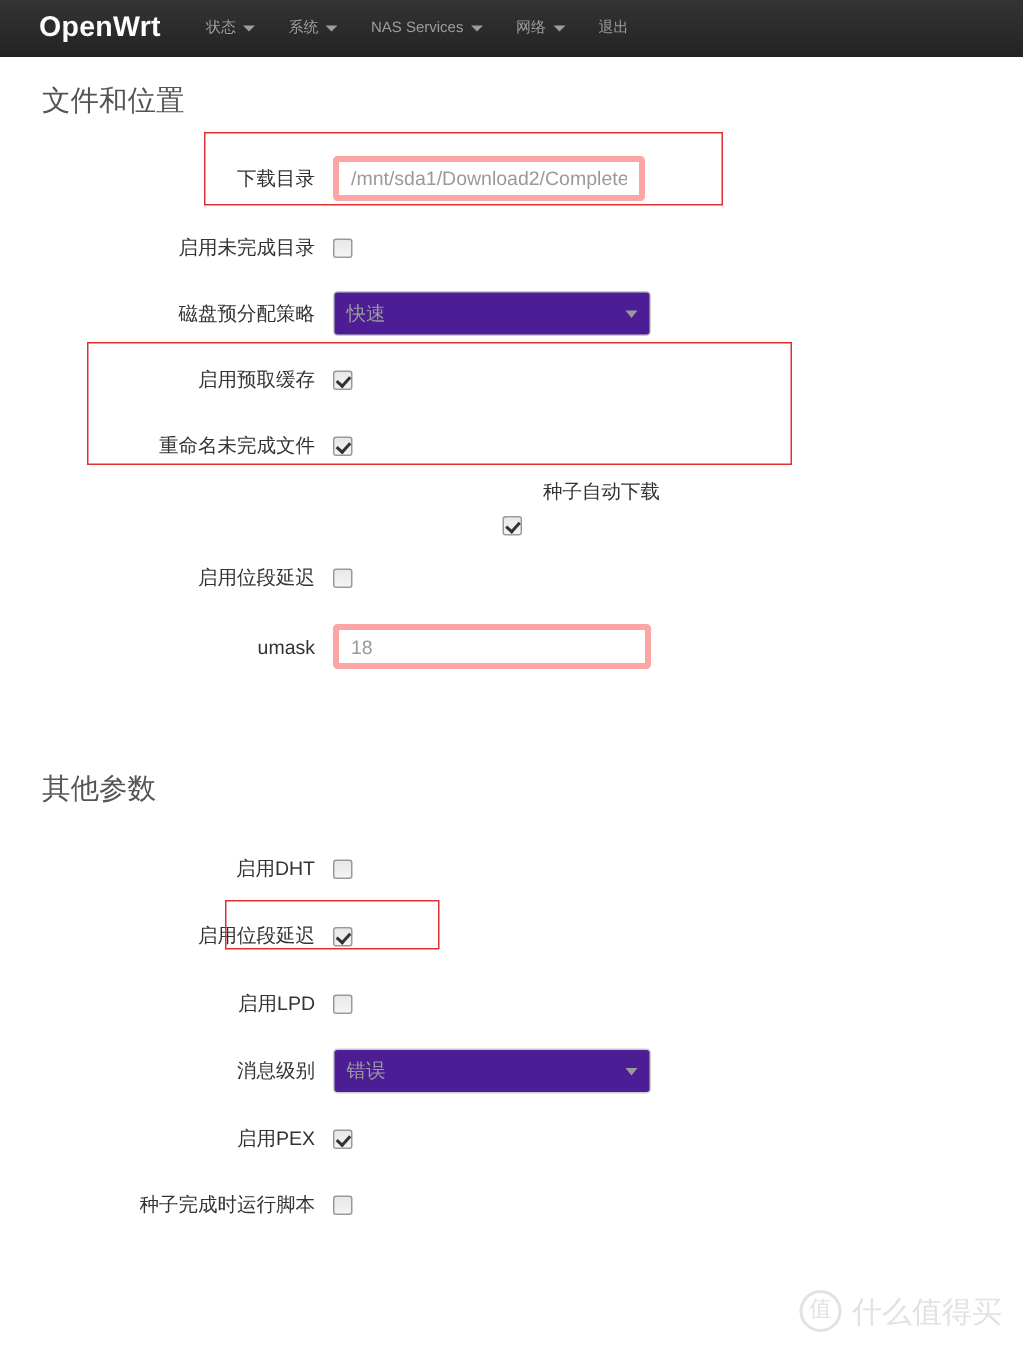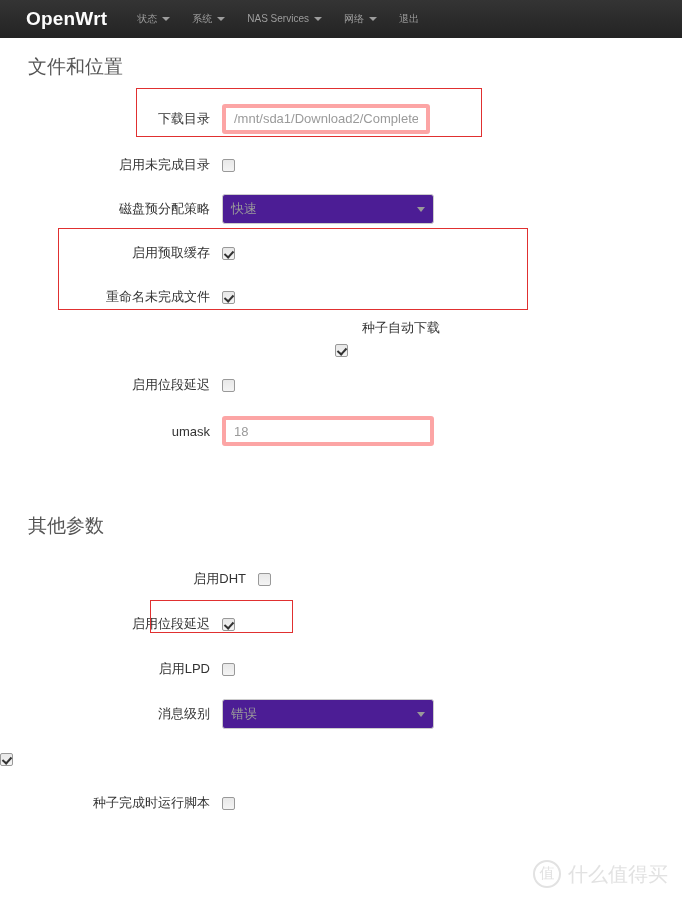--- a/index.html
+++ b/index.html
@@ -282,21 +282,21 @@
   <div class="form-row" style="height:48px;">
     <div class="row-label">umask</div>
     <div class="row-field">
       <input class="text-input wide" type="text" value="18" style="">
     </div>
   </div>
 
 
   <h2 class="section-title" id="sec-other-title" style="margin-top:58px;">其他参数</h2>
 
-  <div class="form-row" style="height:44px; margin-top:18px;padding-left:36px;">
+  <div class="form-row" style="height:44px; margin-top:18px;">
     <div class="row-label">启用DHT</div>
     <div class="row-field">
       <span class="chk"></span>
     </div>
   </div>
 
 
   <div class="form-row" style="height:46px;">
     <div class="row-label">启用位段延迟</div>
     <div class="row-field">
@@ -315,20 +315,21 @@
     <div class="row-label">消息级别</div>
     <div class="row-field">
       <div class="select-wrap">
         <div class="select-box">错误</div>
         <span class="select-arrow"></span>
       </div>
     </div>
   </div>
 
   <div class="form-row" style="height:44px;">
+    <div class="row-label">启用PEX</div>
     <div class="row-field">
       <span class="chk checked"></span>
     </div>
   </div>
 
   <div class="form-row" style="height:44px;">
     <div class="row-label">种子完成时运行脚本</div>
     <div class="row-field">
       <span class="chk"></span>
     </div>

